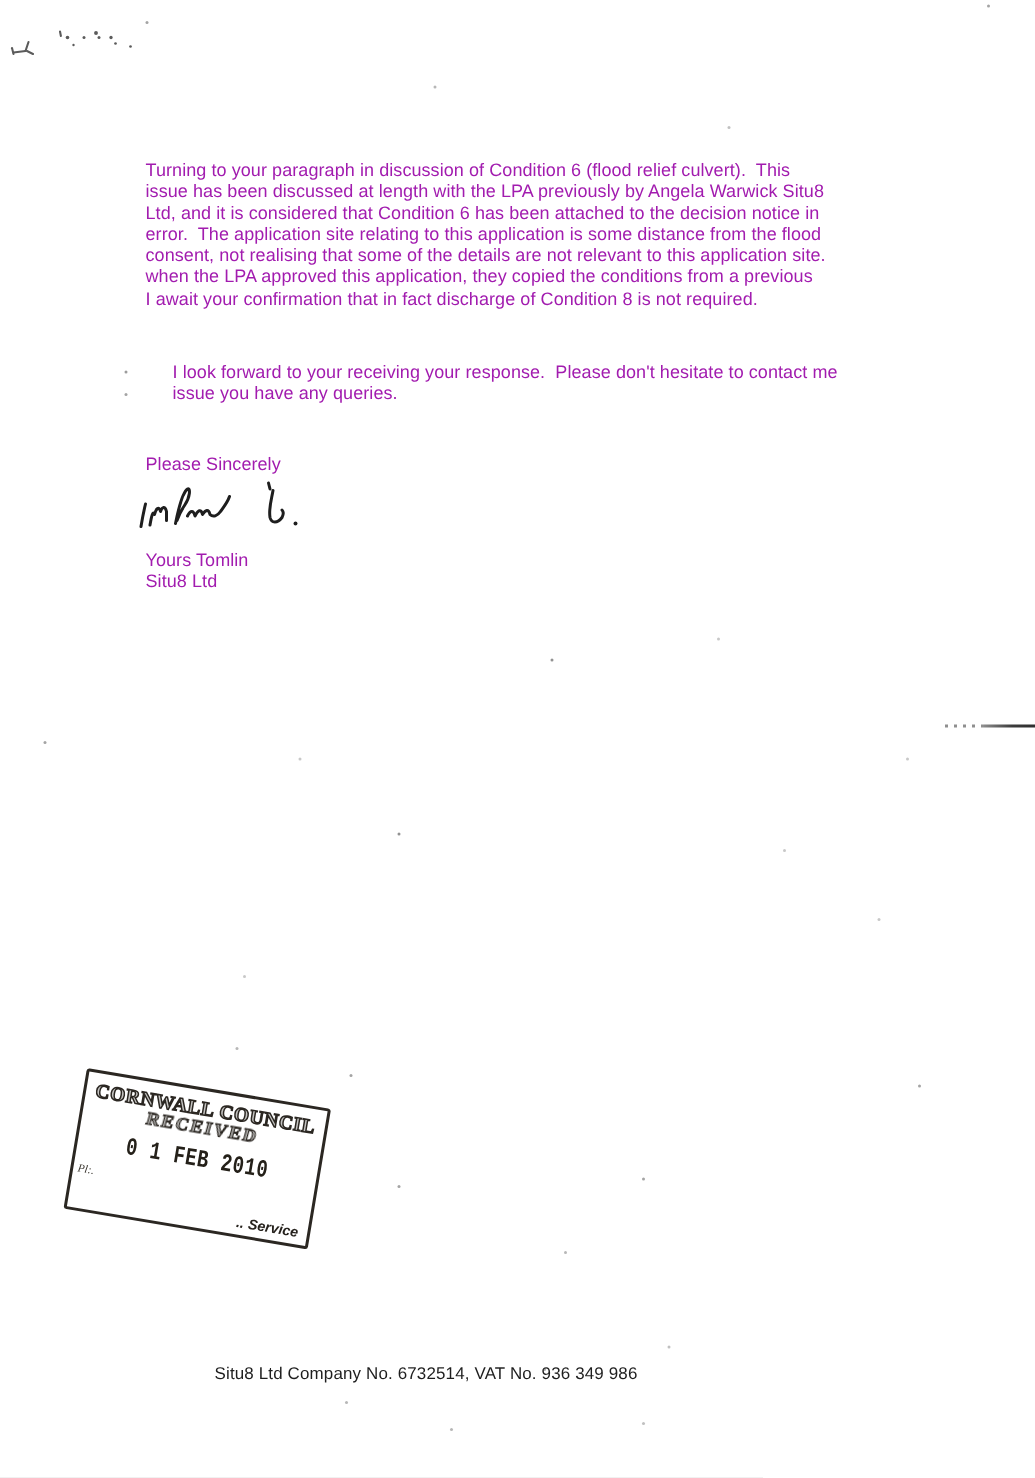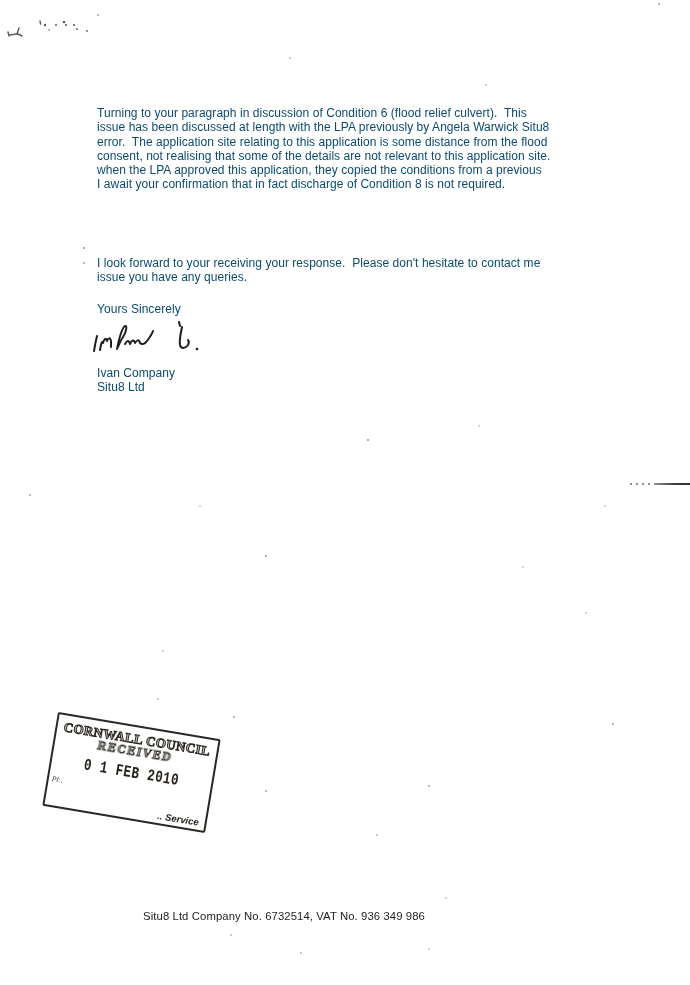--- a/index.html
+++ b/index.html
@@ -10,26 +10,26 @@
     overflow:hidden;
     font-family:"Liberation Sans", sans-serif;
     color:#1b1b1b;
   }
   
   .textblock{
     position:absolute;
     left:97px;
     font-size:12px;
     line-height:14.3px;
-    color:#0c4a6e;
+    color:#a21caf;
     letter-spacing:0.05px;
   }
   .line{white-space:pre;}
   #para1{top:106px;}
-  #para2{top:256px;}
+  #para2{top:241px;margin-left:18px;}
   #closing{top:302px;}
   #sig-name{top:366px;}
   
   .signature{
     position:absolute;left:86px;top:318px;width:118px;height:44px;
   }
   
   .stamp{
     position:absolute;
     left:49px;top:725px;
@@ -132,47 +132,48 @@
       <circle cx="71" cy="9" r="1.1"></circle>
       <circle cx="74" cy="13" r="0.9"></circle>
       <circle cx="46" cy="14" r="0.8"></circle>
       <circle cx="84" cy="15" r="0.9"></circle>
     </g>
   </svg>
 
   <div class="textblock" id="para1">
     <div class="line">Turning to your paragraph in discussion of Condition 6 (flood relief culvert).  This</div>
     <div class="line">issue has been discussed at length with the LPA previously by Angela Warwick Situ8</div>
+    <div class="line">Ltd, and it is considered that Condition 6 has been attached to the decision notice in</div>
     <div class="line">error.  The application site relating to this application is some distance from the flood</div>
     <div class="line">consent, not realising that some of the details are not relevant to this application site.</div>
     <div class="line">when the LPA approved this application, they copied the conditions from a previous</div>
     <div class="line">I await your confirmation that in fact discharge of Condition 8 is not required.</div>
   </div>
 
   <div class="textblock" id="para2">
     <div class="line">I look forward to your receiving your response.  Please don't hesitate to contact me</div>
     <div class="line">issue you have any queries.</div>
   </div>
 
-  <div class="textblock" id="closing">Yours Sincerely</div>
+  <div class="textblock" id="closing">Please Sincerely</div>
 
   <svg class="signature" viewBox="0 0 118 44" xmlns="http://www.w3.org/2000/svg">
     <g stroke="#1e1e1e" stroke-width="2" fill="none" stroke-linecap="round" stroke-linejoin="round">
       <path d="M8,33 C9,27 10,22 11,18"></path>
       <path d="M14,32 C15,26 16,22 17,25 C18,21 20,19 21,23 C22,20 24,19 25,23 L25,29"></path>
       <path d="M31,31 C33,21 36,10 39,8 C41,7 41,13 37,19 C35,22 33,26 32,29"></path>
       <path d="M39,26 C41,22 43,22 44,26 C46,22 48,21 49,25 C51,22 53,21 54,25 C56,27 59,26 61,23 C64,19 66,16 67,13"></path>
       <path d="M96,9 C95,15 93,21 94,27 C95,31 99,31 102,27 C103,25 103,23 102,22"></path>
       <path d="M93,4 L94,8"></path>
     </g>
     <circle cx="111" cy="31" r="1.3" fill="#1e1e1e"></circle>
   </svg>
 
   <div class="textblock" id="sig-name">
-    <div class="line">Ivan Company</div>
+    <div class="line">Yours Tomlin</div>
     <div class="line">Situ8 Ltd</div>
   </div>
 
   <div class="edge-line">
     <div class="dots"></div>
     <div class="solid"></div>
   </div>
 
   <div class="stamp">
     <div class="stamp-org">CORNWALL COUNCIL</div>

